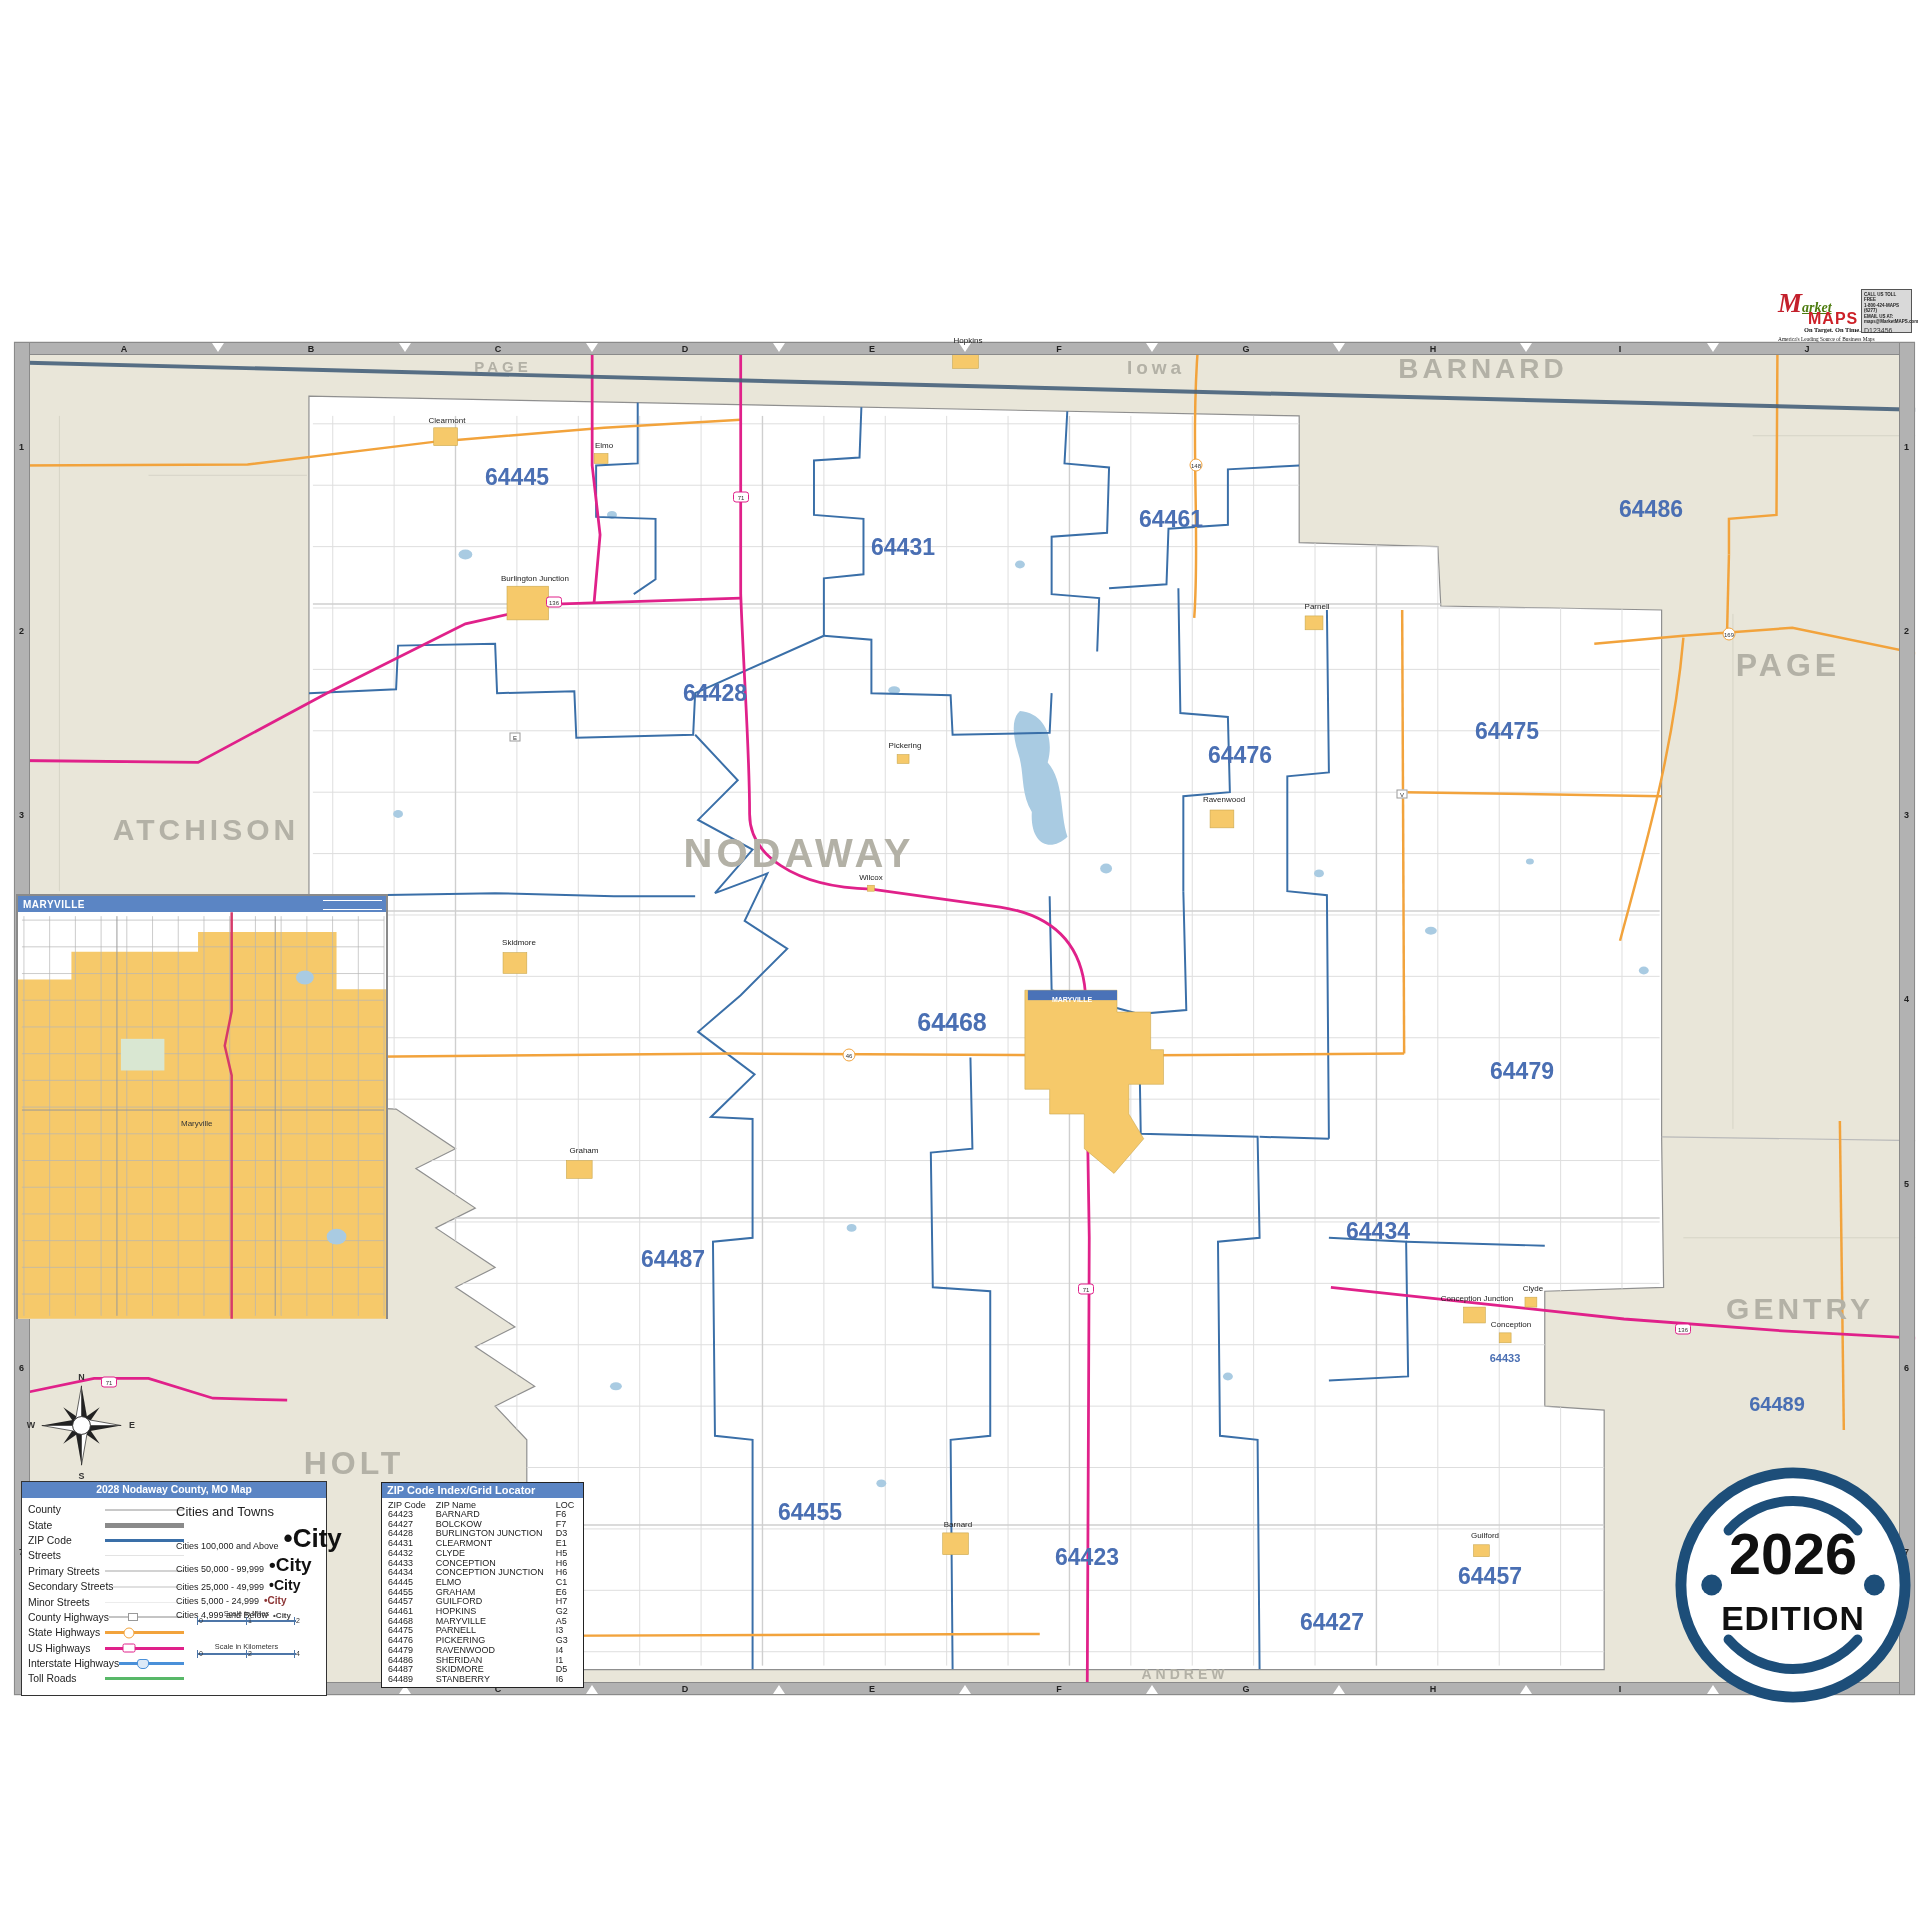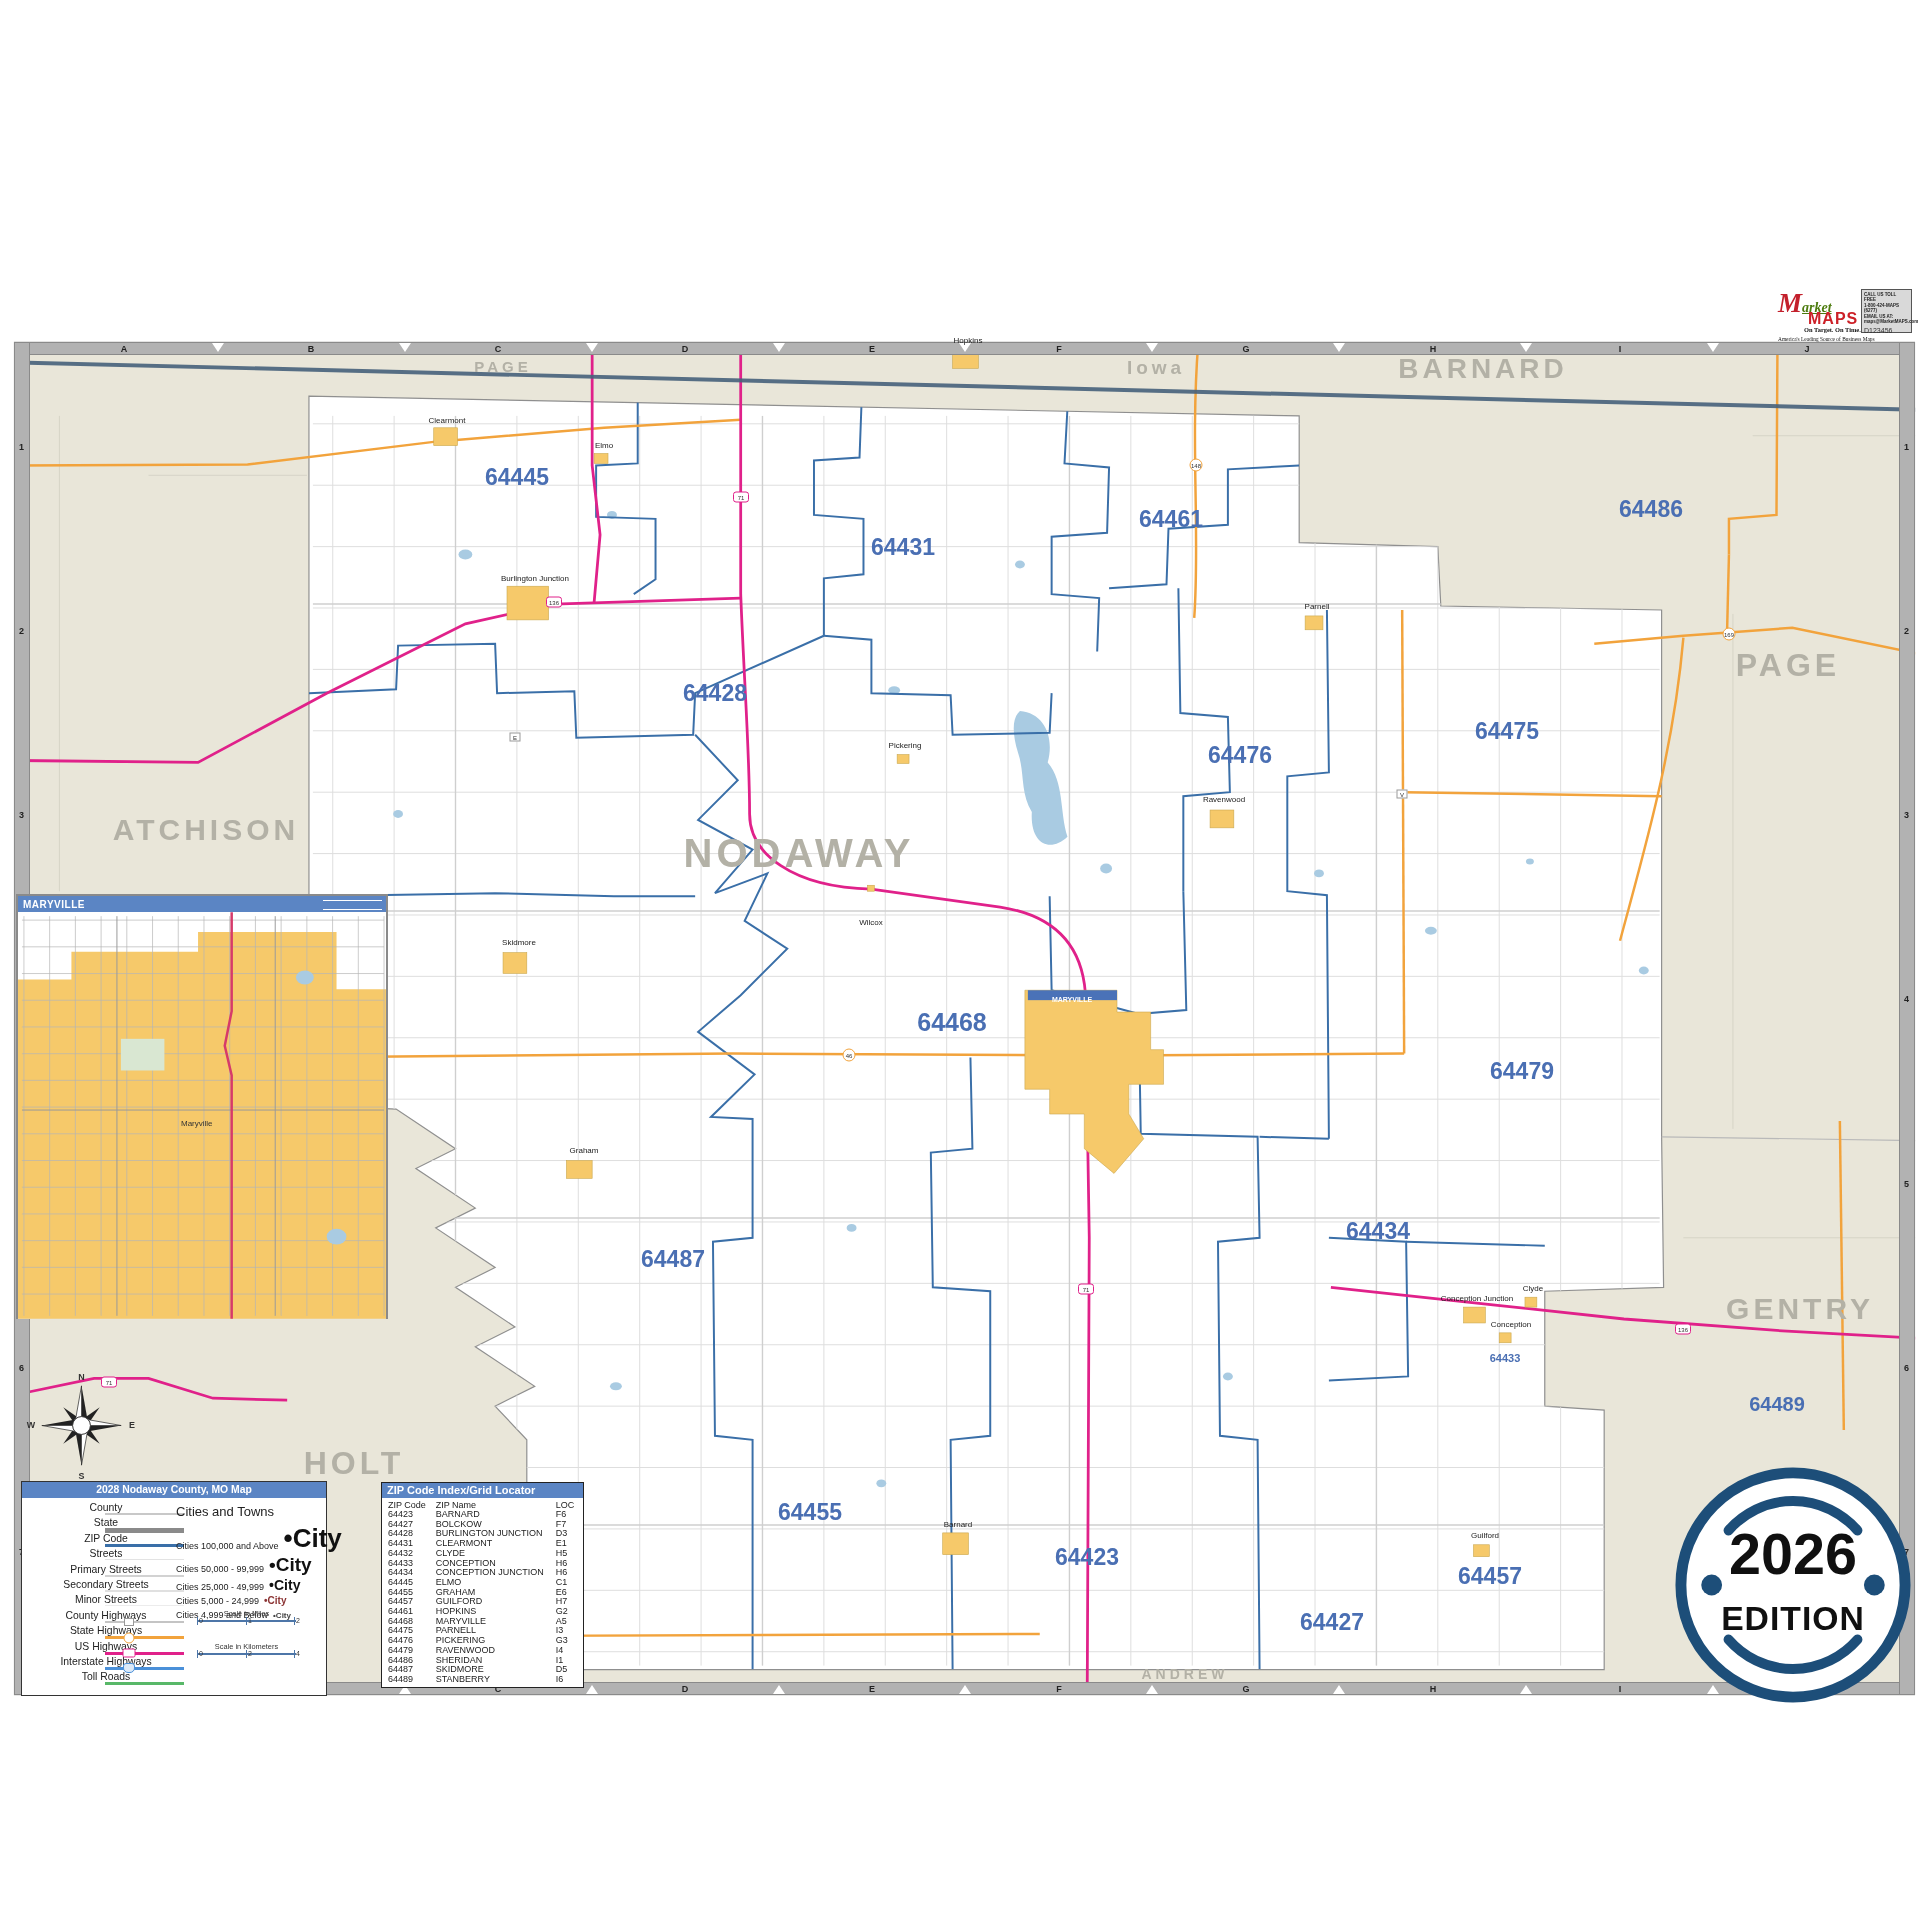--- a/index.html
+++ b/index.html
@@ -51,21 +51,21 @@
   #inset-titlebar .t{color:#fff;font-size:10px;font-weight:bold;margin-left:5px;letter-spacing:0.5px;}
   #inset-scale{position:absolute;right:4px;top:4px;width:59px;height:8px;border-top:1px solid #fff;border-bottom:1px solid #fff;}
   #inset svg{position:absolute;left:0;top:16px;}
   #inset-city-label{position:absolute;left:163px;top:223px;font-size:8px;color:#333;z-index:2;}
   
   #legend{position:absolute;left:21px;top:1481px;width:306px;height:215px;background:#fff;border:1.5px solid #333;
       box-sizing:border-box;z-index:4;}
   #legend-titlebar{position:absolute;left:0;top:0;width:100%;height:16px;background:#5b85c4;color:#fff;
       font-size:10.4px;font-weight:bold;text-align:center;line-height:16px;}
   #legend-lines{position:absolute;left:6px;top:20px;width:156px;}
-  .lg-row{display:flex;align-items:center;height:15.4px;flex-direction:column;}
+  .lg-row{display:flex;align-items:center;height:15.4px;}
   .lg-label{font-size:10.4px;color:#222;white-space:nowrap;}
   .lg-sample{position:relative;margin-left:auto;width:79px;display:flex;align-items:center;}
   .lg-line{width:100%;}
   .lg-badge{position:absolute;left:24px;top:50%;transform:translate(-50%,-50%);background:#fff;box-sizing:border-box;}
   .lg-badge.county{width:10px;height:8px;border:1px solid #999;}
   .lg-badge.state{width:11px;height:11px;border:1.5px solid #f2a33c;border-radius:50%;}
   .lg-badge.us{width:13px;height:9px;border:1.5px solid #e0218a;border-radius:2px;}
   .lg-badge.interstate{width:12px;height:10px;border:1.5px solid #4a90d9;border-radius:3px 3px 5px 5px;background:#dce9f7;}
   #legend-cities{position:absolute;left:154px;top:22px;width:149px;}
   #legend-cities-header{font-size:13px;color:#222;margin-bottom:2px;}
@@ -347,21 +347,21 @@
       <div class="zip-label" style="left: 1777px; top: 1404px; font-size: 20px;">64489</div>
       <div class="zip-label" style="left: 810px; top: 1512px; font-size: 23px;">64455</div>
       <div class="zip-label" style="left: 1087px; top: 1557px; font-size: 23px;">64423</div>
       <div class="zip-label" style="left: 1490px; top: 1576px; font-size: 23px;">64457</div>
       <div class="zip-label" style="left: 1332px; top: 1622px; font-size: 23px;">64427</div>
       <div class="town-label" style="left: 968px; top: 345px;">Hopkins</div>
       <div class="town-label" style="left: 447px; top: 425px;">Clearmont</div>
       <div class="town-label" style="left: 535px; top: 583px;">Burlington Junction</div>
       <div class="town-label" style="left: 604px; top: 450px;">Elmo</div>
       <div class="town-label" style="left: 905px; top: 750px;">Pickering</div>
-      <div class="town-label" style="left: 871px; top: 927px;">Wilcox</div>
+      <div class="town-label" style="left: 871px; top: 882px;">Wilcox</div>
       <div class="town-label" style="left: 519px; top: 947px;">Skidmore</div>
       <div class="town-label" style="left: 584px; top: 1155px;">Graham</div>
       <div class="town-label" style="left: 958px; top: 1529px;">Barnard</div>
       <div class="town-label" style="left: 1224px; top: 804px;">Ravenwood</div>
       <div class="town-label" style="left: 1317px; top: 611px;">Parnell</div>
       <div class="town-label" style="left: 1533px; top: 1293px;">Clyde</div>
       <div class="town-label" style="left: 1477px; top: 1303px;">Conception Junction</div>
       <div class="town-label" style="left: 1511px; top: 1329px;">Conception</div>
       <div class="town-label" style="left: 1485px; top: 1540px;">Guilford</div>
       <div class="shield us" style="left: 741px; top: 497px;">71</div>

